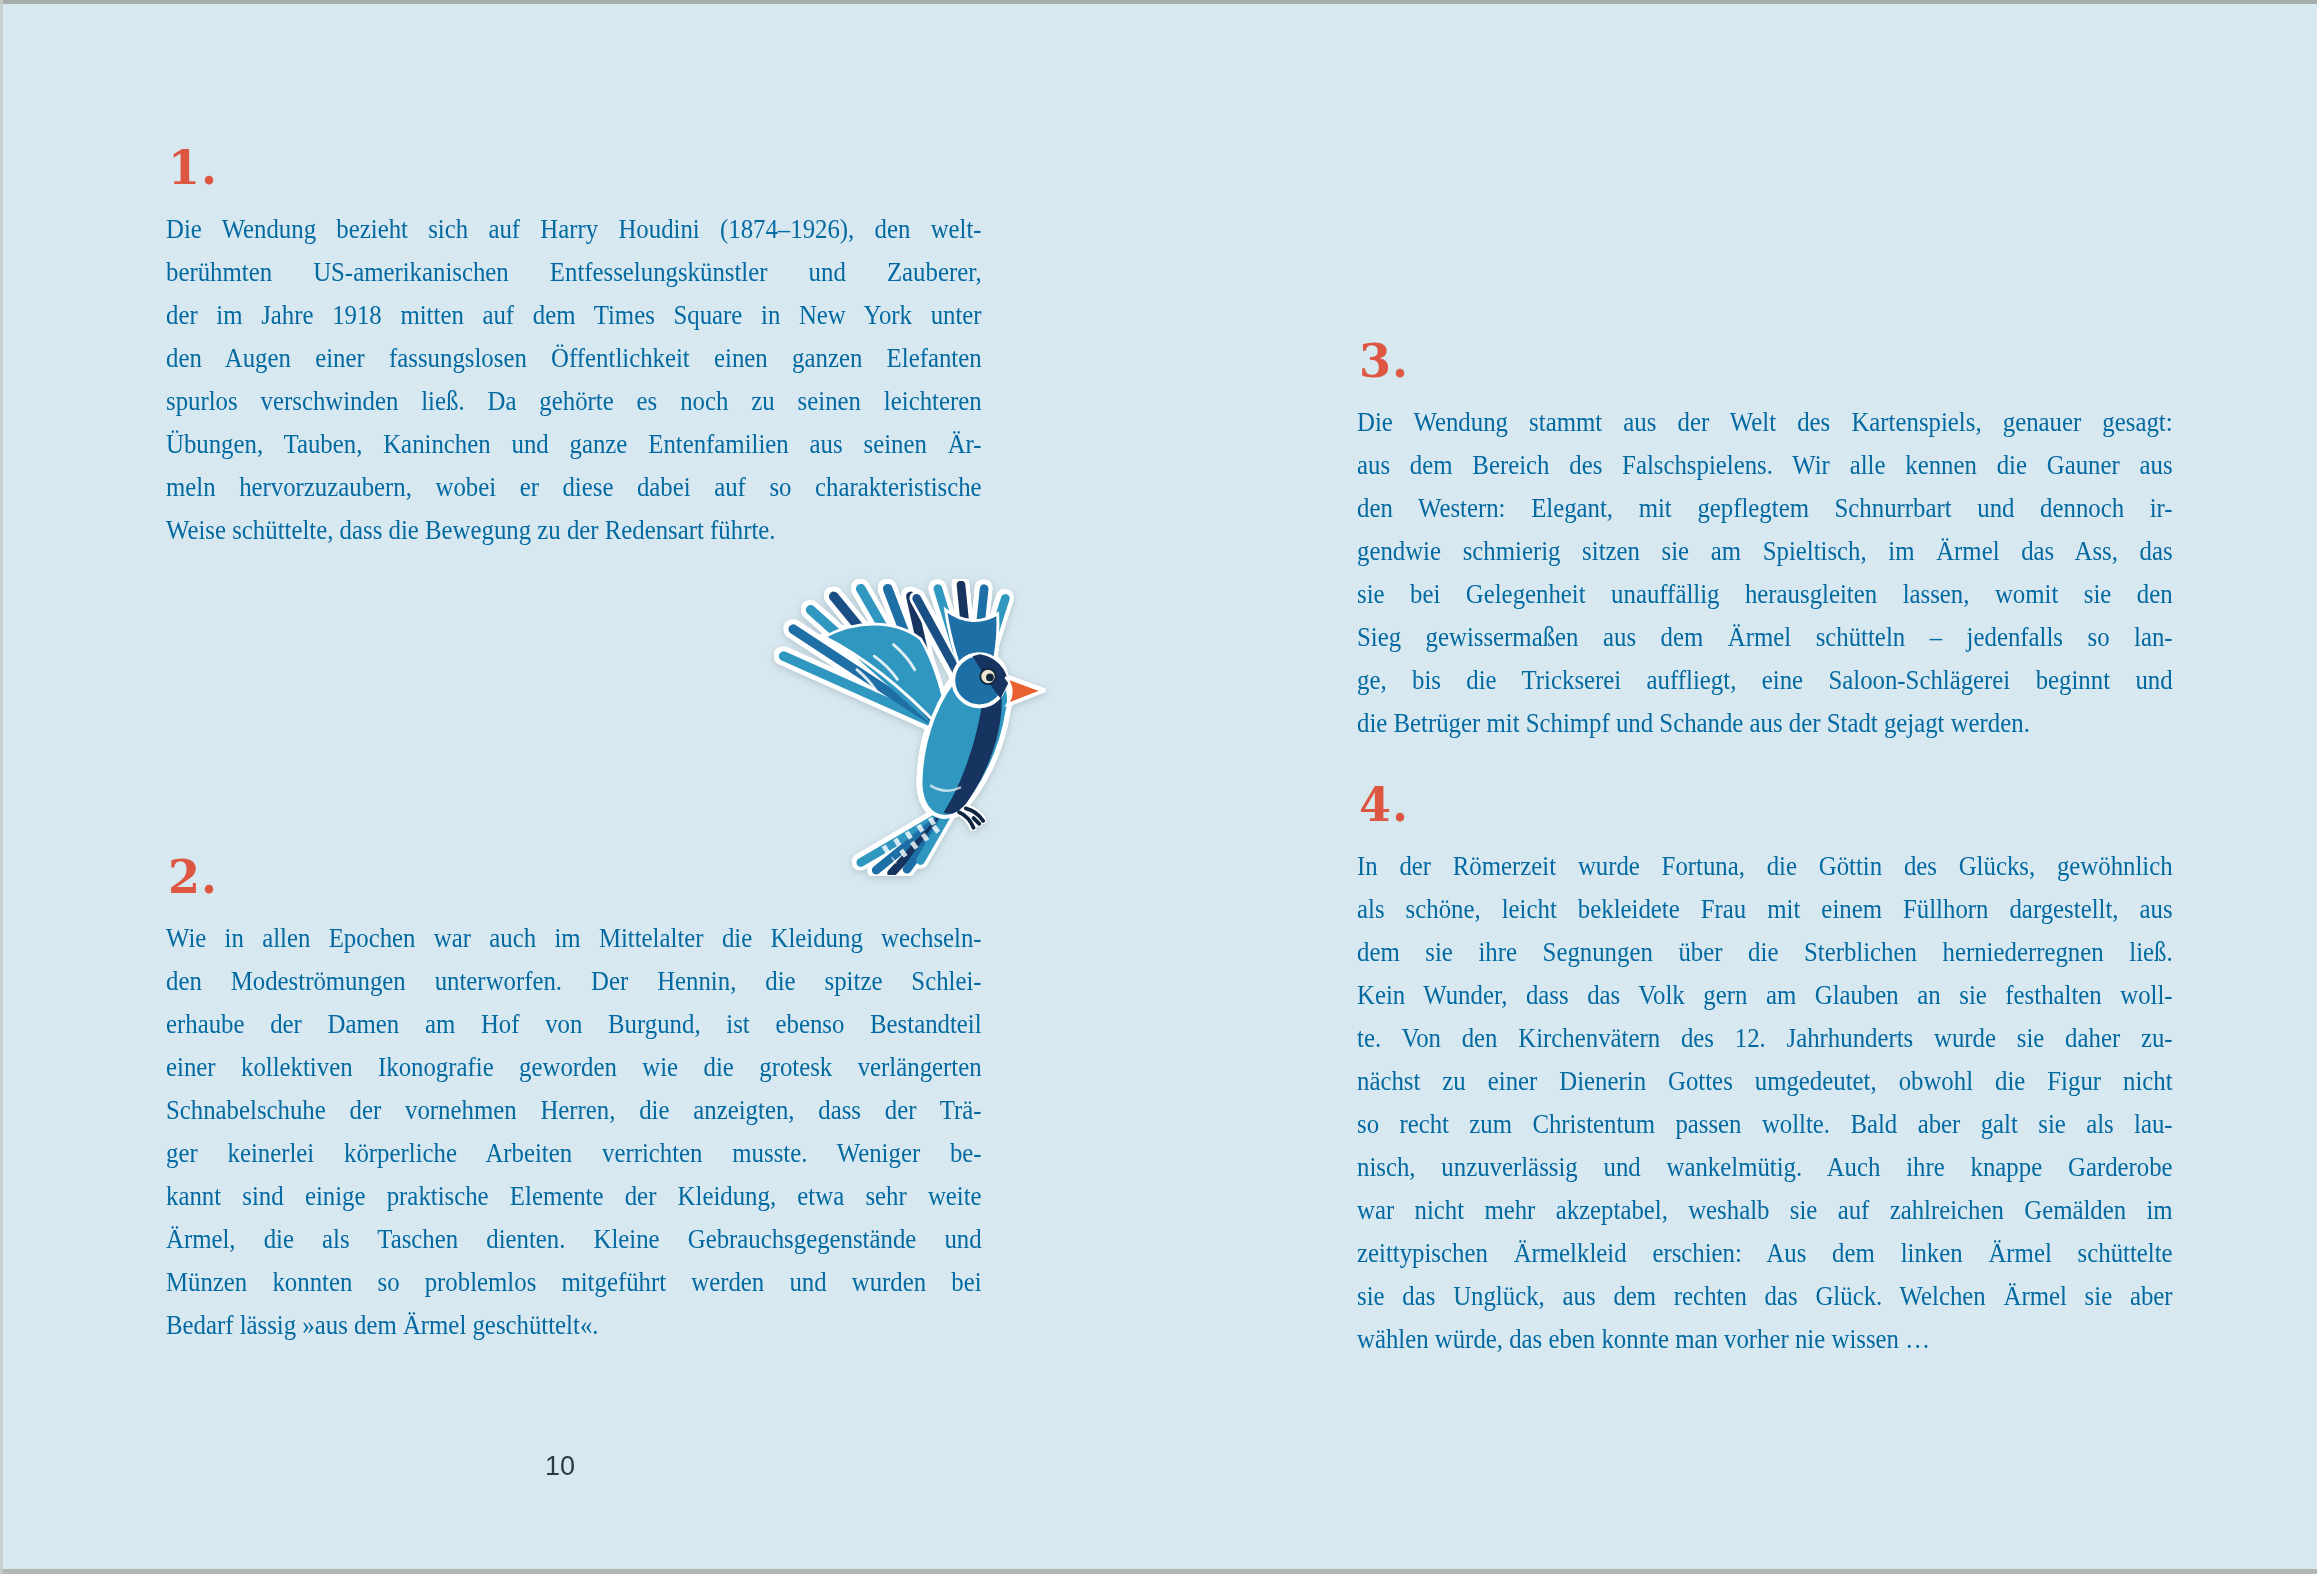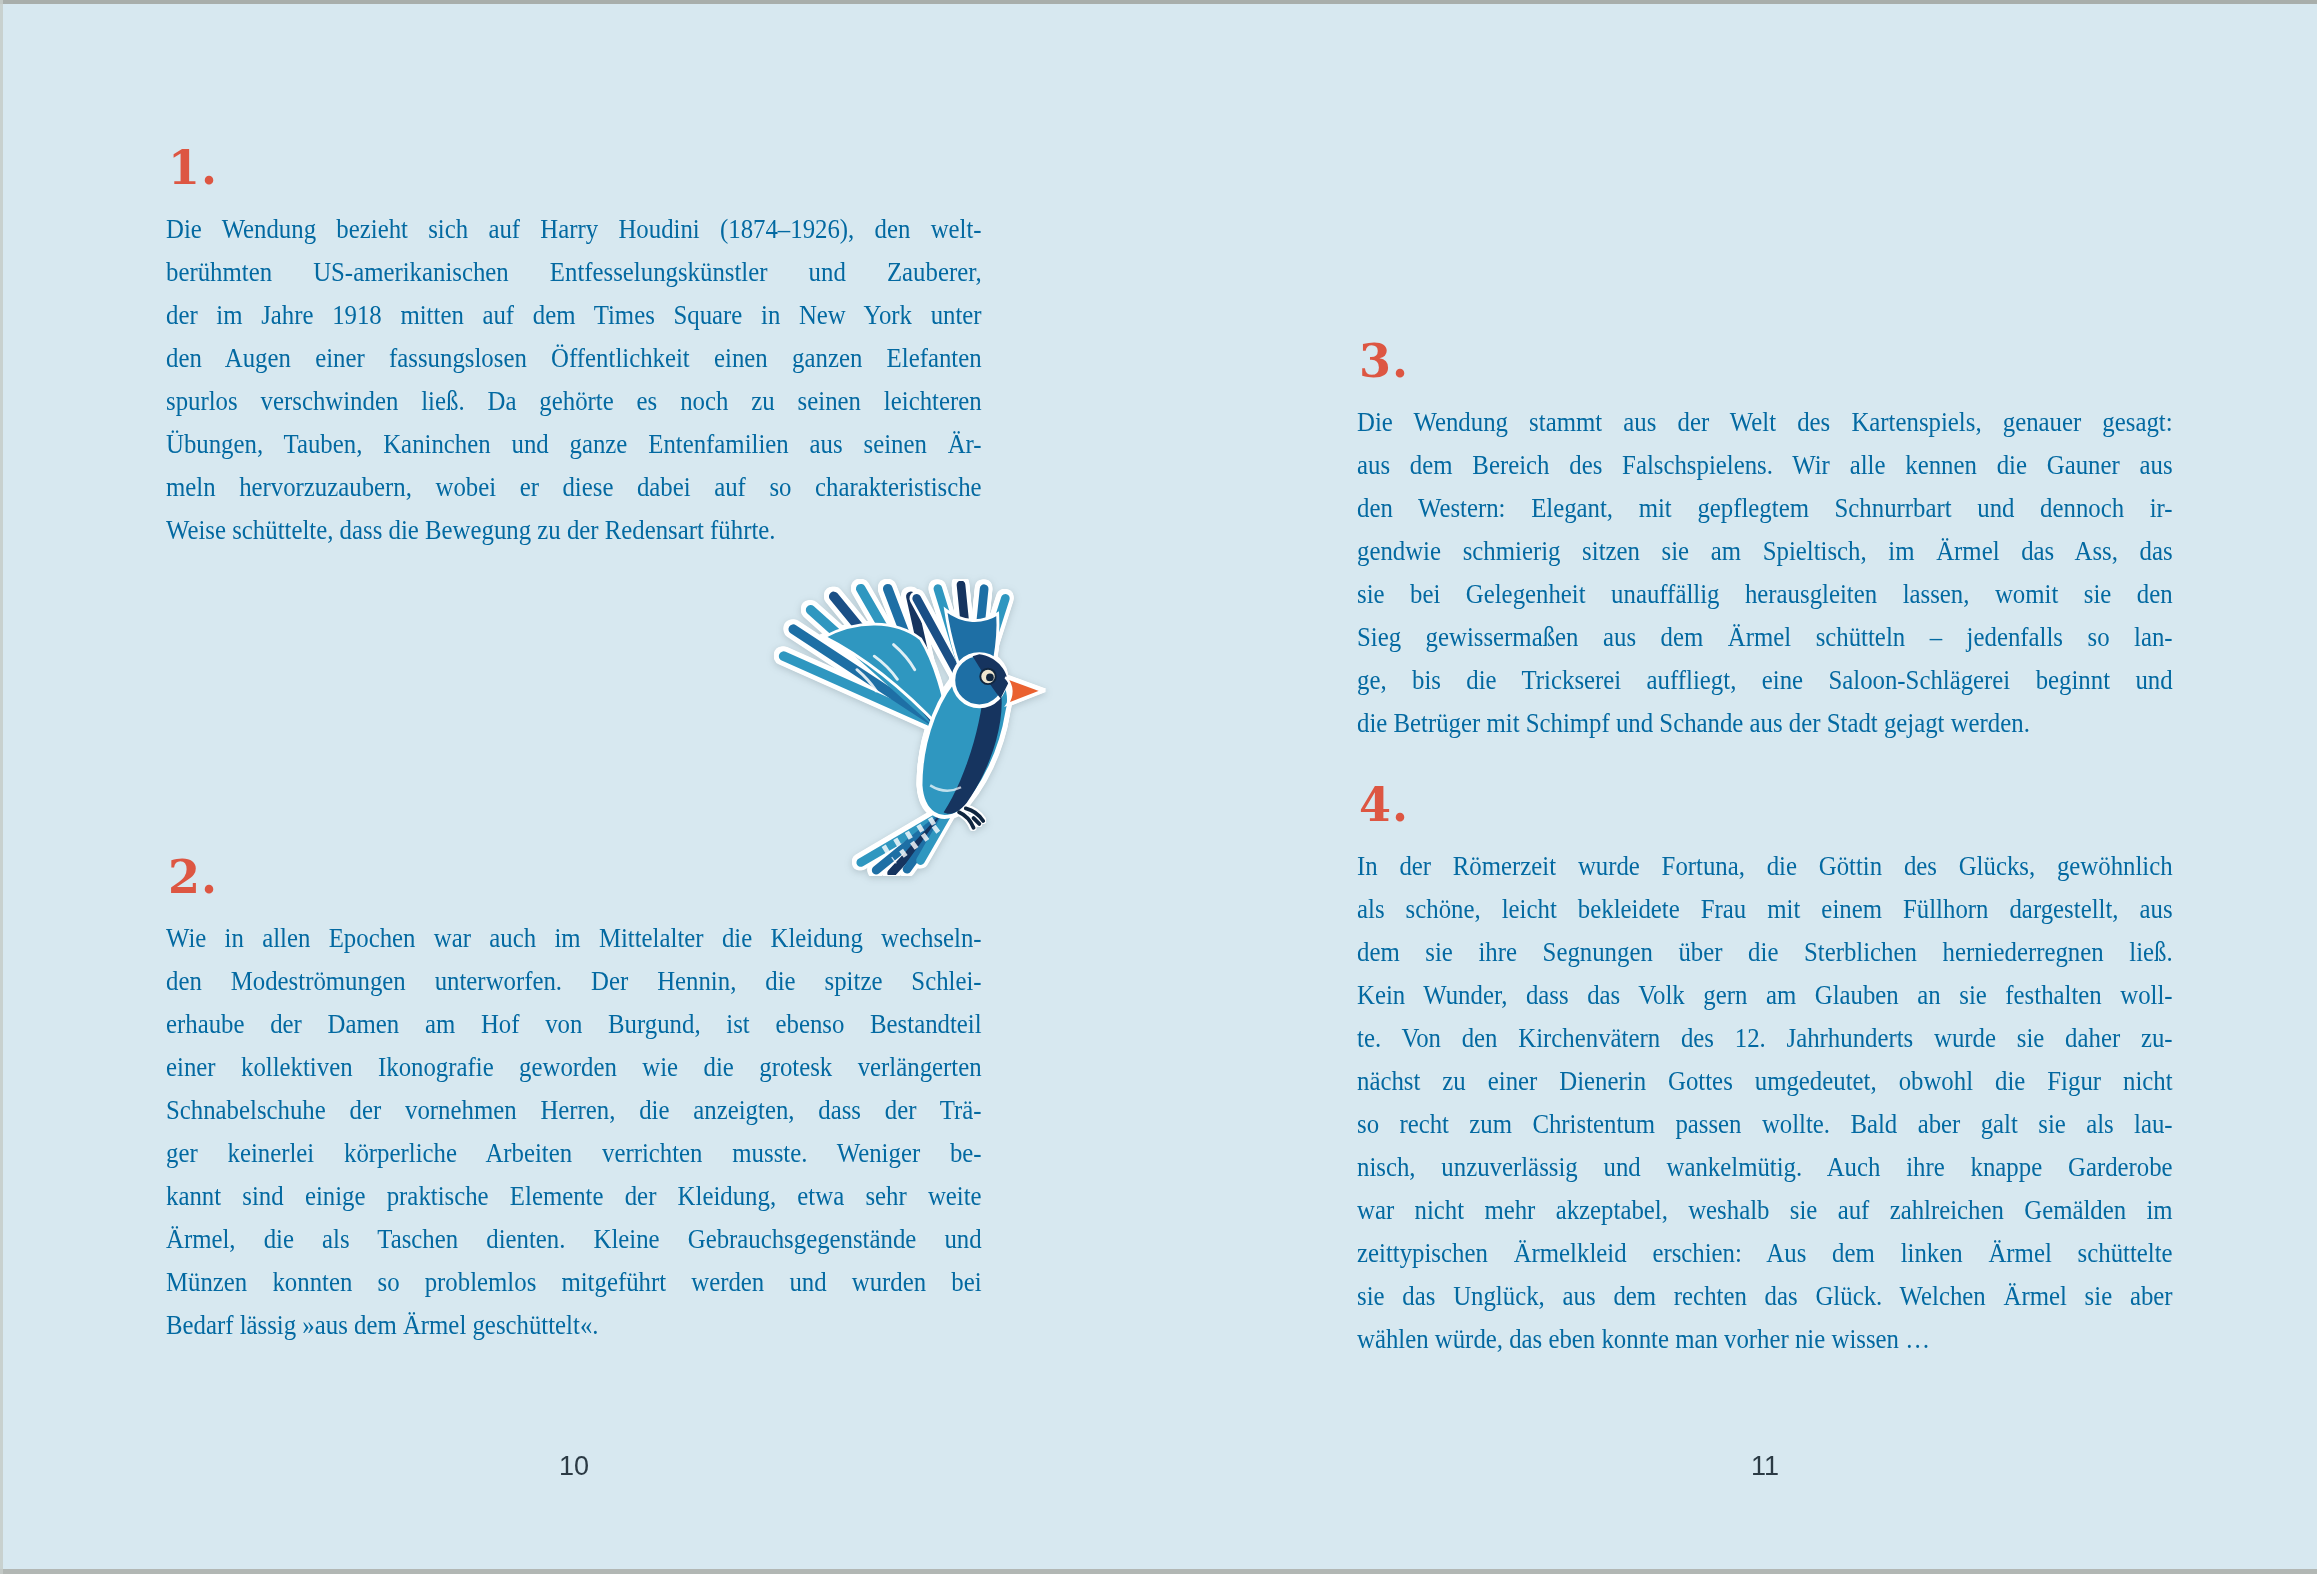--- a/index.html
+++ b/index.html
@@ -18,21 +18,21 @@
   .entry .num{margin:0 0 17.4px 1.9px;font-family:"DejaVu Serif",serif;font-weight:700;
               font-size:46px;line-height:1;letter-spacing:1px;}
   .lines{width:816px;color:#0369a1;}
   .line{width:888px;transform:scaleX(0.9185);transform-origin:0 0;
         font-size:27px;line-height:43px;height:43px;white-space:nowrap;
         text-align:justify;text-align-last:justify;white-space:normal;}
   .line.last{text-align-last:left;}
 
   .pagenum{position:absolute;top:1451px;width:816px;text-align:center;
            font-family:"Liberation Sans",sans-serif;font-size:27px;color:#2b3a44;}
-  .pagenum-left{left:166px;}
+  .pagenum-left{left:152px;}
   .pagenum-right{left:198px;}
 
   
   .bird{position:absolute;left:768px;top:581px;width:280px;height:294px;
         filter:drop-shadow(1.9px 0 0 #fff) drop-shadow(-1.9px 0 0 #fff)
                drop-shadow(0 1.9px 0 #fff) drop-shadow(0 -1.9px 0 #fff)
                drop-shadow(0 2.9px 3.9px rgba(70,90,100,.25));}
 </style>
 </head>
 <body>
@@ -189,20 +189,19 @@
           <div class="line">nächst zu einer Dienerin Gottes umgedeutet, obwohl die Figur nicht</div>
           <div class="line">so recht zum Christentum passen wollte. Bald aber galt sie als lau-</div>
           <div class="line">nisch, unzuverlässig und wankelmütig. Auch ihre knappe Garderobe</div>
           <div class="line">war nicht mehr akzeptabel, weshalb sie auf zahlreichen Gemälden im</div>
           <div class="line">zeittypischen Ärmelkleid erschien: Aus dem linken Ärmel schüttelte</div>
           <div class="line">sie das Unglück, aus dem rechten das Glück. Welchen Ärmel sie aber</div>
           <div class="line last">wählen würde, das eben konnte man vorher nie wissen …</div>
         </div>
     </section>
 
-    <div class="pagenum pagenum-right" style="color: rgb(43, 58, 68);">11</div>
   </div>
 
   <div class="edge edge-top"></div>
   <div class="edge edge-bottom"></div>
   <div class="edge-left"></div>
 </div>
 
 
 </body></html>

